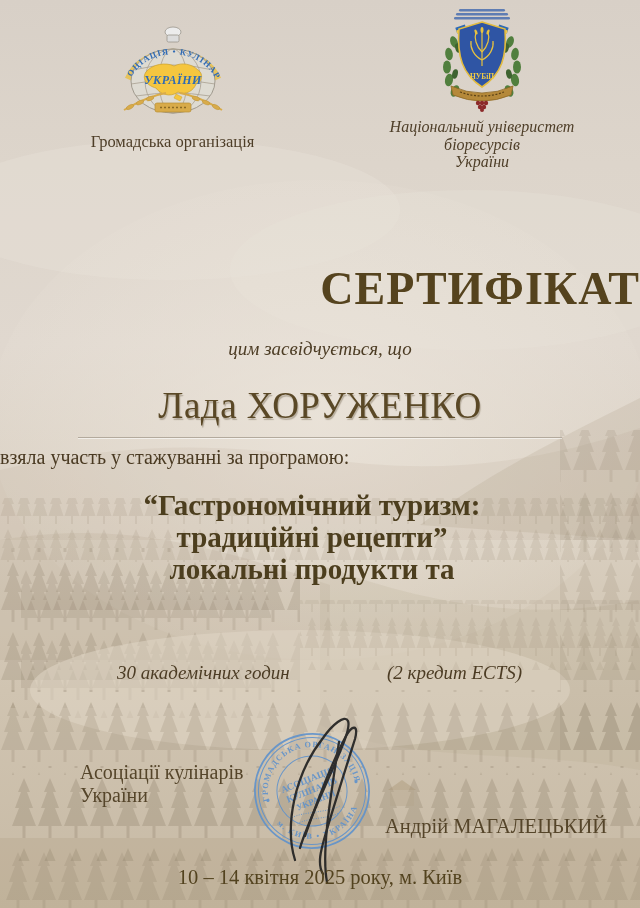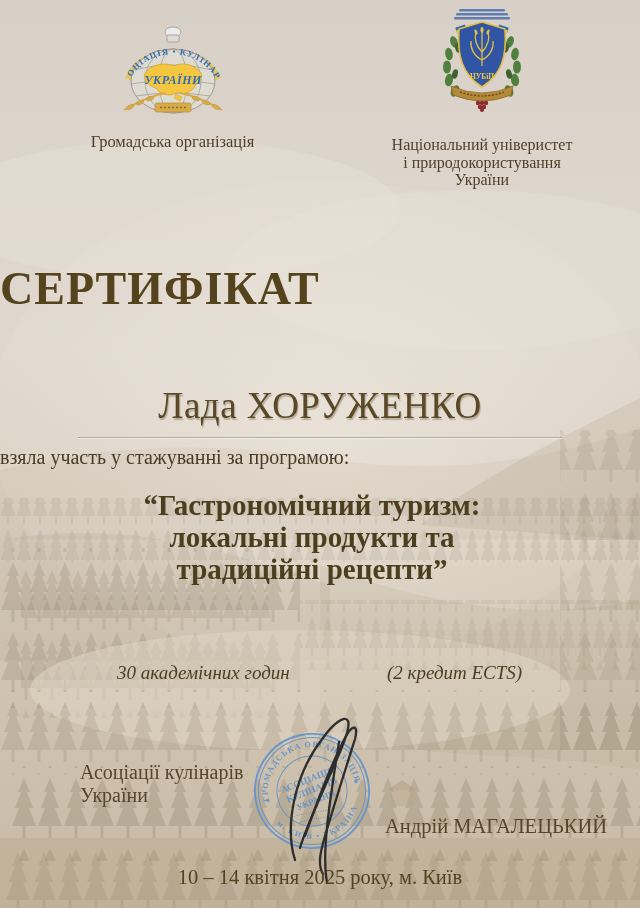--- a/index.html
+++ b/index.html
@@ -6,21 +6,21 @@
   body{font-family:"Liberation Serif",serif;background:#888;}
   .page{position:relative;width:640px;height:908px;overflow:hidden;
         background:linear-gradient(180deg,#d8d0c7 0%,#ddd5cb 18%,#e0d8cf 38%,#d9cfc0 58%,#d0c4b1 76%,#c7baa5 100%);}
   .bg{position:absolute;inset:0;z-index:0;}
   .content{position:absolute;inset:0;z-index:2;}
   .abs{position:absolute;}
 
   .org-block{color:#4e3e28;font-size:16.5px;line-height:19px;text-align:center;}
   .org-block.right{font-size:16px;line-height:17.5px;}
 
-  .cert-title{left:0;right:0;top:262px;text-align:left;font-size:46px;font-weight:bold;
+  .cert-title{left:0;right:0;top:262px;text-align:right;font-size:46px;font-weight:bold;
               letter-spacing:1px;color:#55431e;}
   .cert-subtitle{left:0;right:0;top:338px;text-align:center;font-style:italic;
                  font-size:19px;color:#4c3c24;}
   .recipient{left:0;right:0;top:384px;text-align:center;font-size:37px;color:#5a4826;
              letter-spacing:.5px;text-shadow:1px 2px 1px rgba(90,75,50,.35);}
   .divider{left:78px;top:437px;width:484px;height:1px;background:#b3aa9d;
            box-shadow:0 1px 0 rgba(255,255,255,.55);}
   .participation{left:0;right:0;top:446px;text-align:left;font-size:20px;color:#4a3a22;}
   .program{left:0;right:16px;top:489px;text-align:center;font-size:29px;font-weight:bold;
            line-height:32px;color:#4c3e1e;}
@@ -156,36 +156,37 @@
           <g fill="#8c2a2a">
             <circle cx="46" cy="95" r="2.2"></circle>
               <circle cx="50" cy="95" r="2.2"></circle>
               <circle cx="54" cy="95" r="2.2"></circle>
             <circle cx="48" cy="99" r="2.2"></circle>
               <circle cx="52" cy="99" r="2.2"></circle>
               <circle cx="50" cy="102" r="2"></circle>
           </g>
         </svg>
       </div>
-      <div class="org-block right" style="margin-top:20px;">
+      <div class="org-block right" style="margin-top:2px;font-style:italic;">
         <div>Національний універистет</div>
-        <div>і природокористування</div>
+        <div>біоресурсів</div>
         <div>України</div>
       </div>
     </div>
 
     <div class="abs cert-title">СЕРТИФІКАТ</div>
+    <div class="abs cert-subtitle">цим засвідчується, що</div>
     <div class="abs recipient">Лада ХОРУЖЕНКО</div>
     <div class="abs divider"></div>
     <div class="abs participation">взяла участь у стажуванні за програмою:</div>
 
     <div class="abs program">
       <div>“Гастрономічний туризм:</div>
+      <div>традиційні рецепти”</div>
       <div>локальні продукти та</div>
-      <div>традиційні рецепти”</div>
     </div>
 
     <div class="abs hours" style="left:117px;">30 академічних годин</div>
     <div class="abs hours" style="left:387px;">(2 кредит ECTS)</div>
 
     <div class="abs role">
       <div>Асоціації кулінарів</div>
       <div>України</div>
     </div>
 

